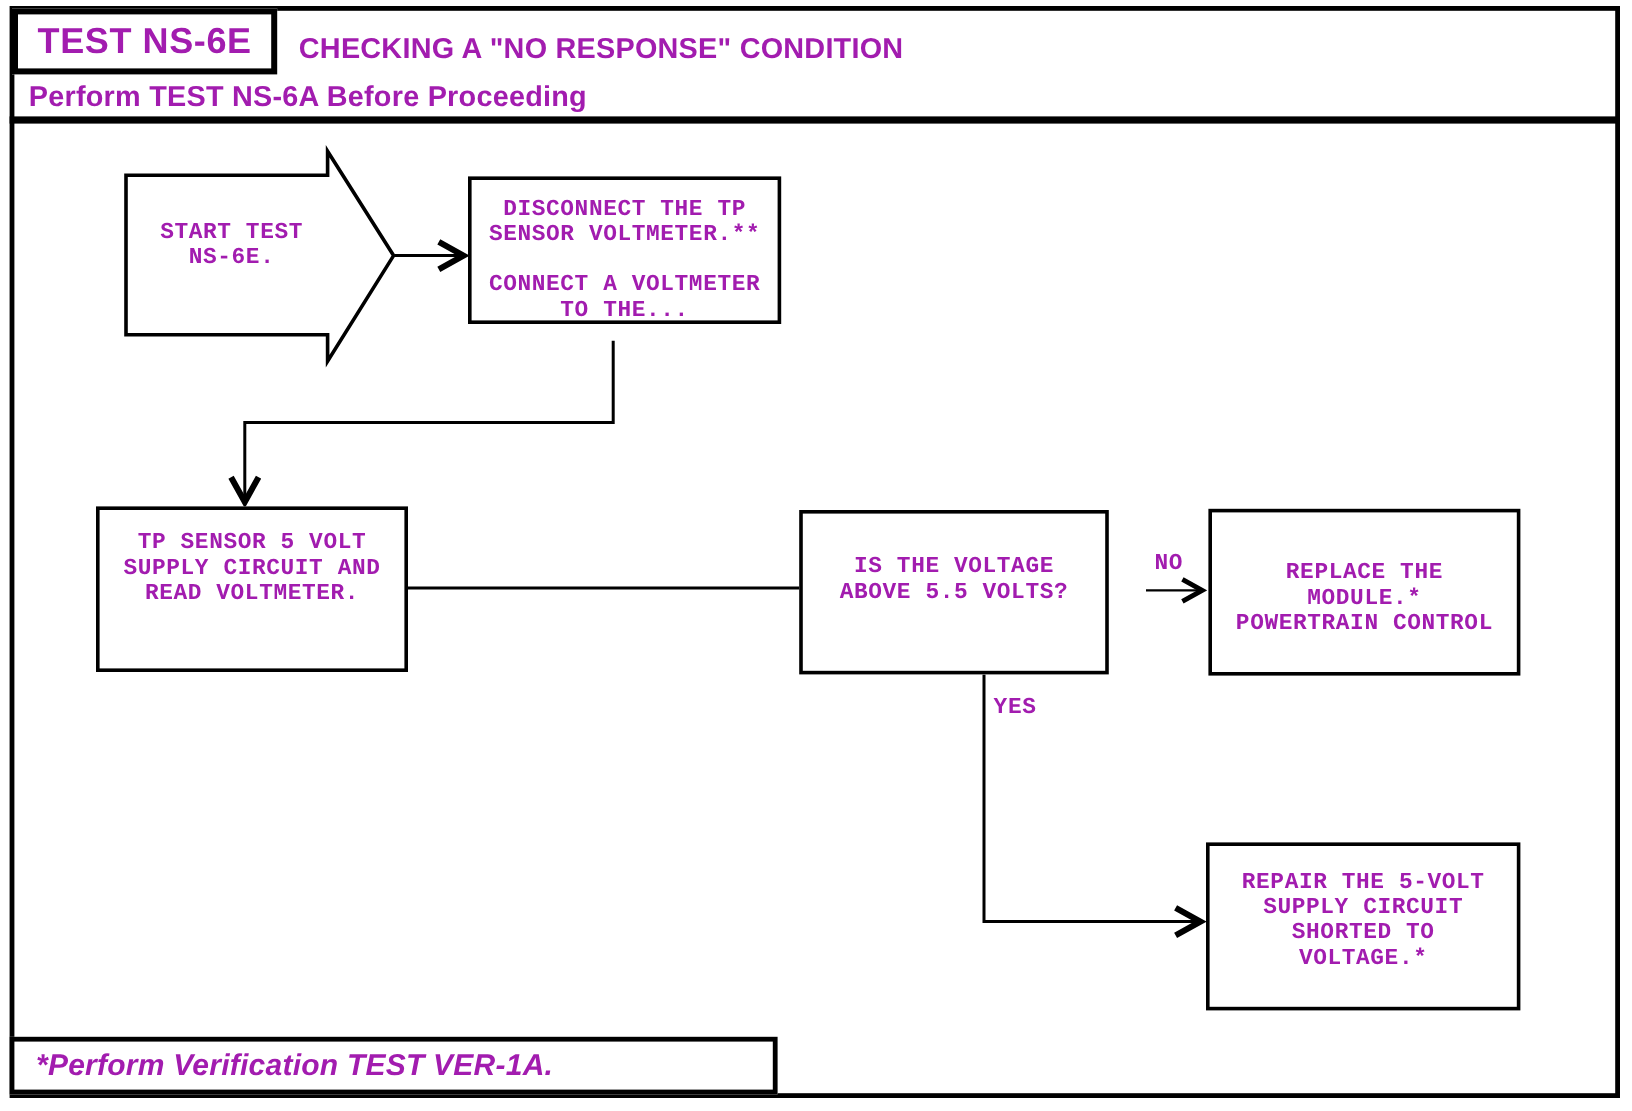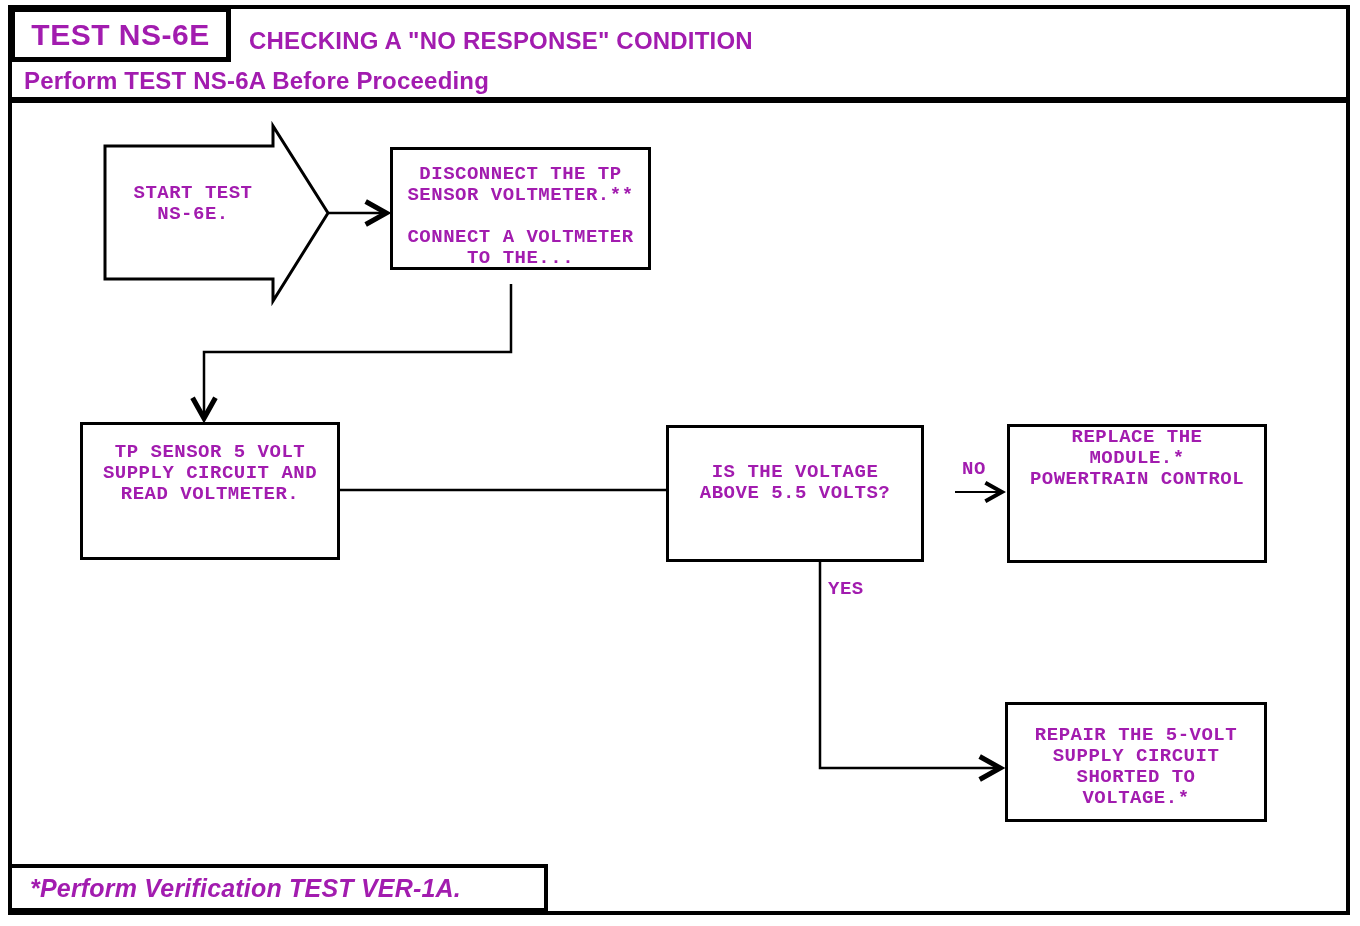--- a/index.html
+++ b/index.html
@@ -23,34 +23,34 @@
   .page-subtitle { left:24px; top:67px; font-size:24px; font-weight:bold; letter-spacing:0.2px; }
   .header-rule { left:8px; top:97px; width:1342px; height:6px; background:#000; }
   
   .mono { font-family:"Liberation Mono", monospace; font-weight:bold; font-size:19px; line-height:21px; letter-spacing:0.5px; }
   .fbox { border:3px solid #000; background:#fff; text-align:center; }
   .bline { height:21px; }
   .bline.left { text-align:left; padding-left:20px; }
   .node-disconnect { left:390px; top:147px; width:261px; height:123px; padding-top:14px; }
   .node-tp       { left:80px;  top:422px; width:260px; height:138px; padding-top:17px; }
   .node-voltage  { left:666px; top:425px; width:258px; height:137px; padding-top:34px; }
-  .node-replace  { left:1007px; top:424px; width:260px; height:139px; }
-  .node-repair   { left:1005px; top:702px; width:262px; height:120px; padding-top:20px; }
+  .node-replace  { left:1007px; top:424px; width:260px; height:139px; padding-top:40px; }
+  .node-repair   { left:1005px; top:702px; width:262px; height:140px; padding-top:20px; }
   .start-text { left:107px; top:183px; width:172px; text-align:center; }
   .edge-label-no  { left:962px; top:459px; }
   .edge-label-yes { left:828px; top:579px; }
   
   .flow-svg { left:0; top:0; width:1360px; height:926px; pointer-events:none; }
   
   .footer-box {
     top:864px; height:48px; border:4px solid #000; background:#fff;
     display:flex; align-items:center;
     font-size:25px; font-weight:bold; font-style:italic; letter-spacing:0.2px;
   }
-  .footer-left  { left:8px;  width:540px; padding-left:18px; }
+  .footer-left  { left:8px;  width:640px; padding-left:18px; }
   .footer-right { left:655px; width:695px; padding-left:12px; }
 </style>
 </head>
 <body>
 
 <div class="page">
 
   <div class="abs outer-border"></div>
 
   <div class="abs testid-box">

